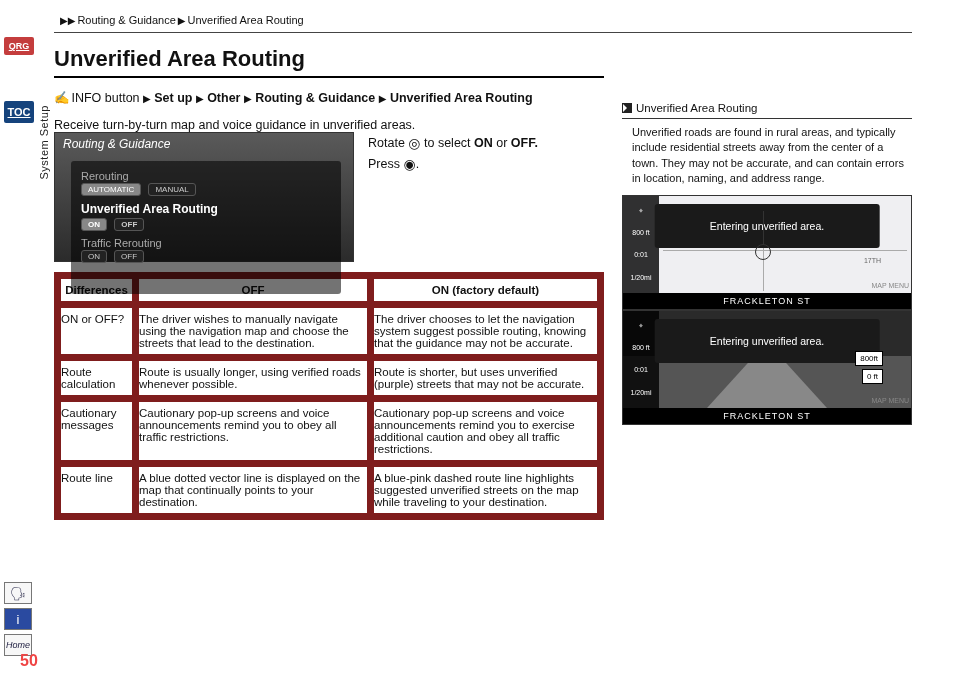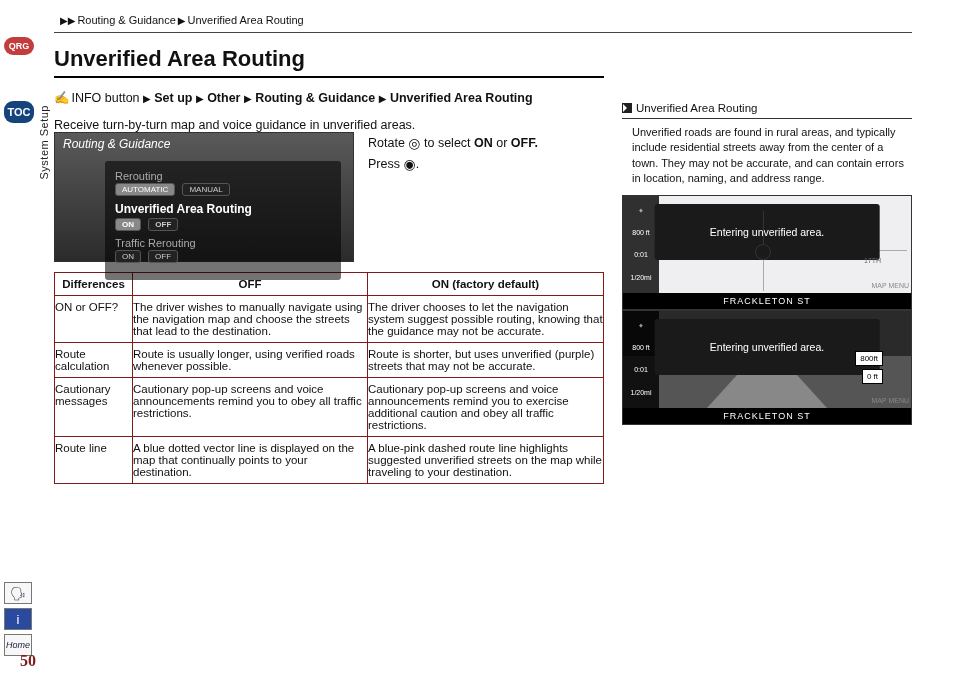--- a/index.html
+++ b/index.html
@@ -23,71 +23,71 @@
     align-items: center;
     gap: 2px;
   }
   .breadcrumb .arrow { color: #111; font-size: 10px; }
   .bc-rule {
     position: absolute;
     top: 32px; left: 54px; right: 42px;
     border-top: 1px solid #444;
   }
   .side-badges { position: absolute; left: 4px; top: 34px; width: 36px; }
-  .badge { display:block; width: 30px; height: 18px; margin: 3px 0; font-size: 9px; font-weight: bold; color: #fff; text-align:center; line-height:18px; border-radius:9px;}
+  .badge { display:block; width: 30px; height: 18px; margin: 3px 0; font-size: 9px; font-weight: bold; color: #fff; text-align:center; line-height:18px; border-radius:2px;text-decoration:underline;}
   .badge.qrg { background:#c43d3d; }
   .badge.toc { background:#15437c; height:22px; line-height:22px; font-size:11px;}
   .side-text {
     position: absolute;
     left: 38px; top: 105px;
     writing-mode: vertical-rl;
     transform: rotate(180deg);
     font-size: 11px;
     color: #222;
     letter-spacing: 0.5px;
   }
   .side-icons {
     position: absolute; left: 4px; bottom: 18px; width: 30px;
     display:flex; flex-direction:column; gap:4px;
   }
   .side-icons .ic {
     width:28px; height:22px; border:1px solid #777; display:flex;align-items:center;justify-content:center;
     font-size:13px; color:#224; background:#f7f7f7;
   }
-  .page-num { position:absolute; left:20px; bottom:4px; font-size:16px; font-weight:bold; color:#7f1d1d;font-family:Liberation Serif, serif;}
+  .page-num { position:absolute; left:20px; bottom:4px; font-size:16px; font-weight:bold; color:#ef4444;}
   .main {
     position: absolute;
     left: 54px; top: 46px; width: 550px;
   }
   h1 { font-size: 22px; font-weight: bold; margin-bottom: 4px; }
   .h1-rule { border-top:2px solid #000; margin-bottom:10px;}
   .nav-path { font-size: 12.5px; line-height: 1.6; margin-bottom:10px;}
   .nav-path .tri { font-size:10px;}
   .nav-path b { font-weight: bold; }
   .hand { display:inline-block; width:14px; text-align:center;}
   .intro { font-size:12.5px; }
   .screenshot-row { display:flex; gap:14px; margin-bottom:10px;}
   .device-shot {
     width: 300px; height: 130px; background: linear-gradient(#5a5a5a,#2b2b2b);
     border:1px solid #333; position:relative; color:#ddd; font-family: Arial; font-size:10px;
   }
   .ds-title { position:absolute; top:4px; left:8px; color:#fff; font-size:12px; font-style:italic;}
-  .ds-list { position:absolute; top:28px; left:16px; right:12px; background:rgba(0,0,0,0.55); border-radius:3px; padding:6px 10px 14px;margin-left:34px;}
+  .ds-list { position:absolute; top:28px; left:16px; right:12px; background:rgba(0,0,0,0.55); border-radius:3px; padding:6px 10px 28px;}
   .ds-row { padding:3px 0; font-size:11px; color:#aaa;}
   .ds-row.active { color:#fff; font-weight:bold; font-size:12px;}
   .ds-pill { display:inline-block; font-size:8px; background:#222;color:#ccc; padding:1px 6px; border-radius:3px; margin-right:4px; border:1px solid #555;}
   .ds-pill.on { background:#888; color:#fff;}
   .instructions { font-size:12.5px; line-height:1.5; flex:1;}
   .dial { display:inline-block; font-size:14px; position:relative; top:1px;}
   table.diff {
     width: 100%; border-collapse: collapse; font-size: 11.5px;
     border: 1.5px solid #000;
   }
   table.diff th, table.diff td {
-    border: 1px solid #7f1d1d; padding: 5px 0; vertical-align: top; text-align:left;
+    border: 7px solid #7f1d1d; padding: 5px 0; vertical-align: top; text-align:left;
   }
   table.diff th { font-weight:bold; text-align:center;}
   table.diff col.c1 { width: 78px;}
   table.diff col.c2 { width: 235px;}
   .right-col {
     position:absolute; right: 42px; top: 100px; width: 290px;
     font-size: 11px; line-height:1.4;
   }
   .rc-head {
     display:flex; align-items:center; gap:4px;
@@ -98,21 +98,21 @@
   .rc-head .sq:after{content:"";position:absolute;left:1px;top:1px;border-left:4px solid #fff;border-top:4px solid transparent;border-bottom:4px solid transparent;}
   .rc-body p { margin-left: 10px; margin-bottom:8px;}
   .caption-red { color:#c00; font-size:11px; text-align:center; margin:6px 0 2px;}
   .mini-map {
     width: 100%; height: 115px; background:#efeff2; border:1px solid #333;
     position:relative; overflow:hidden;
   }
   .mm-banner {
     position:absolute; top:8px; left:50%; transform:translateX(-50%);
     width: 78%; background:#1a1a1a; color:#fff; font-size:10.5px; text-align:center;
-    padding:21px 6px; border-radius:3px;
+    padding:15px 6px; border-radius:3px;
   }
   .mm-frack {
     position:absolute; bottom:0; left:0; right:0; height:16px;
     background:#000; color:#fff; font-size:9px; text-align:center; line-height:16px; letter-spacing:1px;
   }
   .mm-sidebar {
     position:absolute; left:0; top:0; bottom:16px; width:36px; background:rgba(0,0,0,0.8);
     color:#fff; font-size:7px; display:flex; flex-direction:column; justify-content:space-around; align-items:center; padding:4px 0;
   }
   .mm-menu { position:absolute; right:2px; bottom:18px; font-size:7px; color:#888;}

